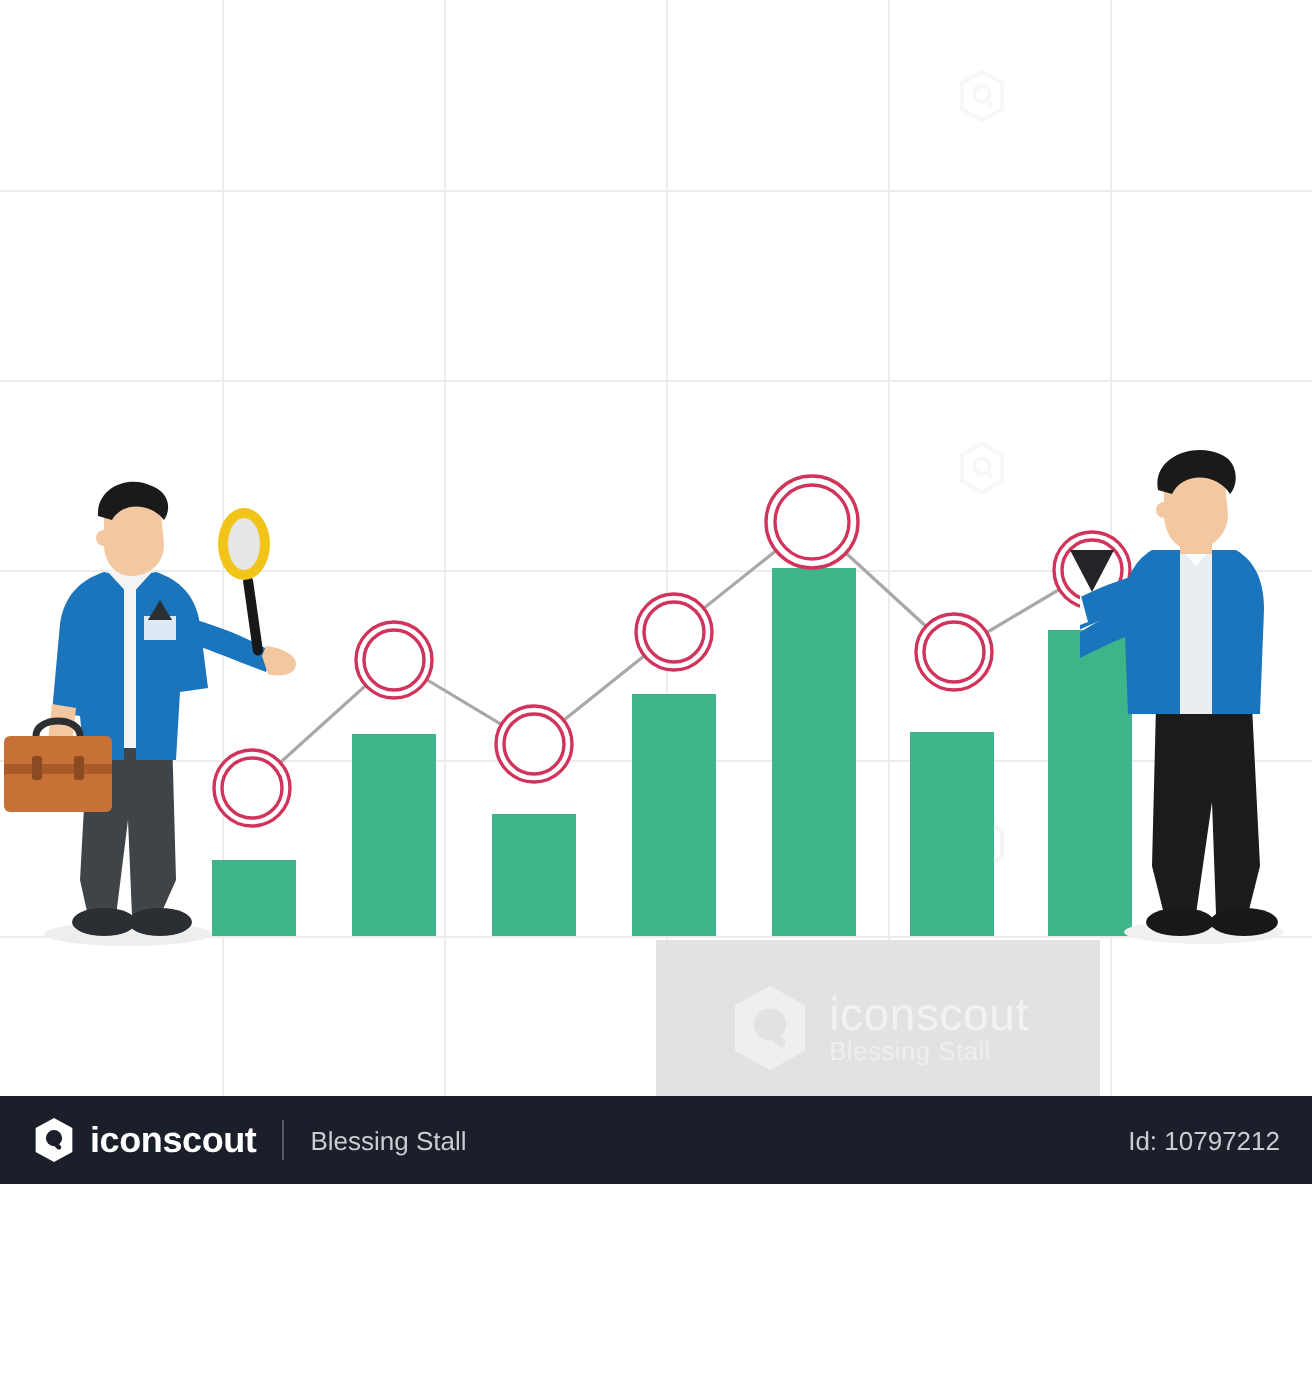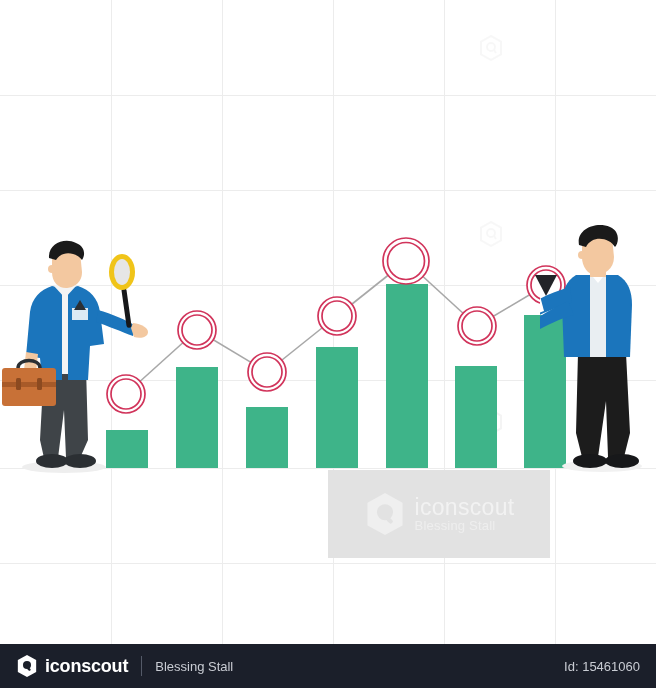--- a/index.html
+++ b/index.html
@@ -5,21 +5,21 @@
 <style>
   * { box-sizing: border-box; }
   html, body {
     margin: 0; padding: 0;
     background: #ffffff;
     font-family: "Liberation Sans", sans-serif;
   }
   #stage {
     position: relative;
     width: 656px;
-    height: 688px;
+    height: 592px;
     background: #7f1d1d;
     overflow: hidden;
   }
   
   #canvas {
     position: absolute;
     left: 0; top: 0;
     width: 656px; height: 656px;
     background: #ffffff;
   }
@@ -283,16 +283,16 @@
     <div class="brand">
       <svg width="22" height="24" viewBox="0 0 24 26">
         <path d="M12 1 L22 6.5 L22 19.5 L12 25 L2 19.5 L2 6.5 Z" fill="#ffffff"></path>
         <circle cx="12" cy="12" r="4.4" fill="#1b1f2a"></circle>
         <rect x="13.4" y="14" width="4.2" height="2.6" rx="1.3" transform="rotate(42 13.4 14)" fill="#1b1f2a"></rect>
       </svg>
       <span class="brand-name">iconscout</span>
     </div>
     <div class="divider"></div>
     <span class="author">Blessing Stall</span>
-    <span class="asset-id">Id: 15461060</span>
+    <span class="asset-id">Id: 10797212</span>
   </div>
 
 </div>
 
 </body></html>

